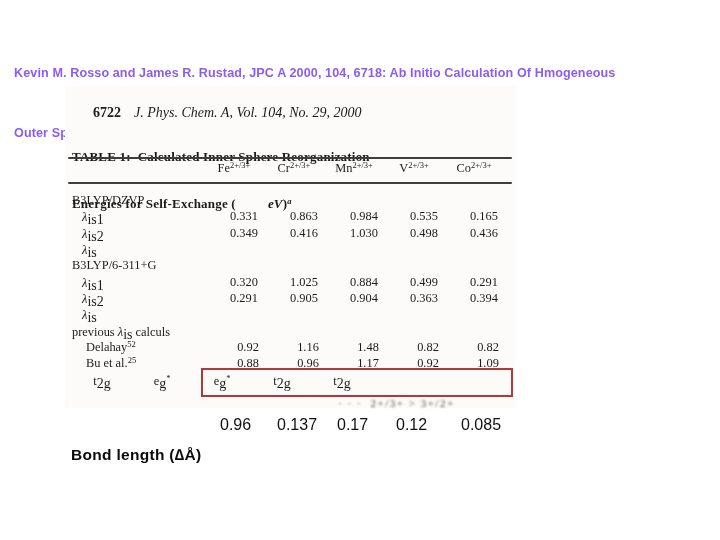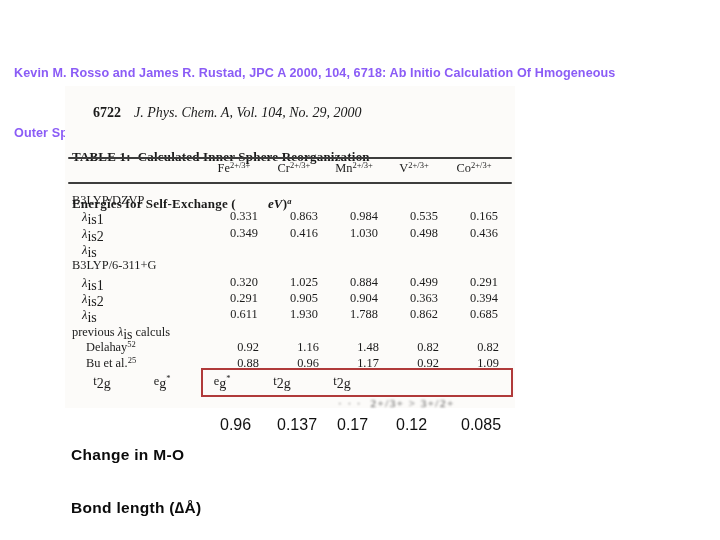--- a/index.html
+++ b/index.html
@@ -148,27 +148,20 @@
           <div class="tvals">
             <div class="tcell">0.291</div>
             <div class="tcell">0.905</div>
             <div class="tcell">0.904</div>
             <div class="tcell">0.363</div>
             <div class="tcell">0.394</div>
           </div>
         </div>
         <div class="trow">
           <div class="tlabel ind1"><span class="it">λ</span><sub>is</sub></div>
-          <div class="tvals">
-            <div class="tcell">0.611</div>
-            <div class="tcell">1.930</div>
-            <div class="tcell">1.788</div>
-            <div class="tcell">0.862</div>
-            <div class="tcell">0.685</div>
-          </div>
         </div>
         <div class="trow">
           <div class="tlabel"><span>previous </span><span class="it">λ</span><sub>is</sub><span> calculs</span></div>
           <div class="tvals"></div>
         </div>
         <div class="trow">
           <div class="tlabel ind2"><span>Delahay</span><sup>52</sup></div>
           <div class="tvals">
             <div class="tcell">0.92</div>
             <div class="tcell">1.16</div>
@@ -196,21 +189,20 @@
             <div class="tcell"><span>t</span><sub>2g</sub></div>
           </div>
         </div>
       </div>
     <div class="fragment">· · ·  2+/3+ &gt; 3+/2+</div>
   </div>
 
   <div class="redbox" style="border-color: rgb(176, 58, 58);"></div>
 
   <div class="bottom-label">
-    <div>Change in M-O</div>
     <div>Bond length (∆Å)</div>
   </div>
   <div class="bottom-values" id="bottom-values">
       <span>0.96</span>
       <span>0.137</span>
       <span>0.17</span>
       <span>0.12</span>
       <span>0.085</span>
     </div>
 

